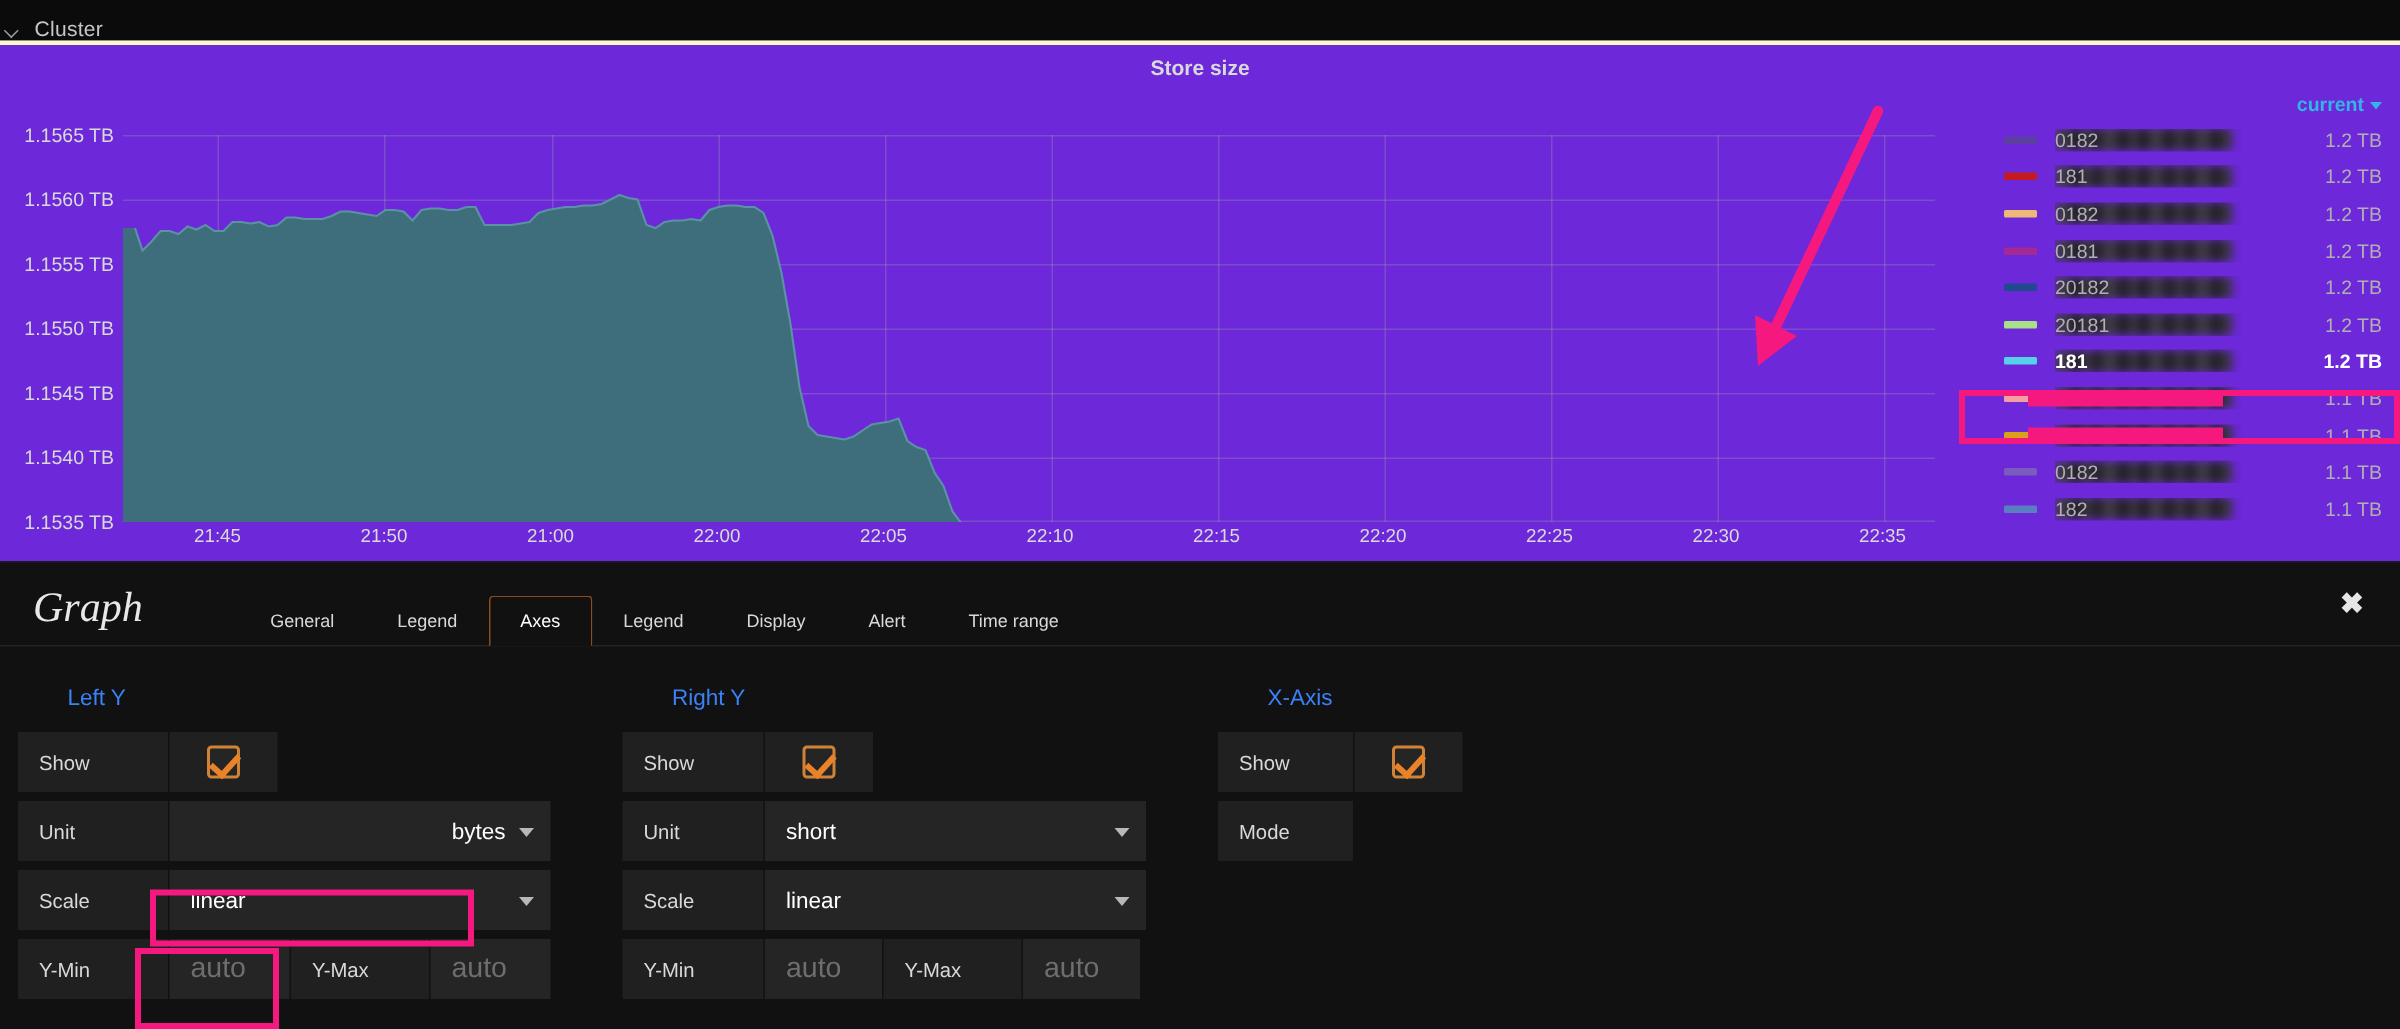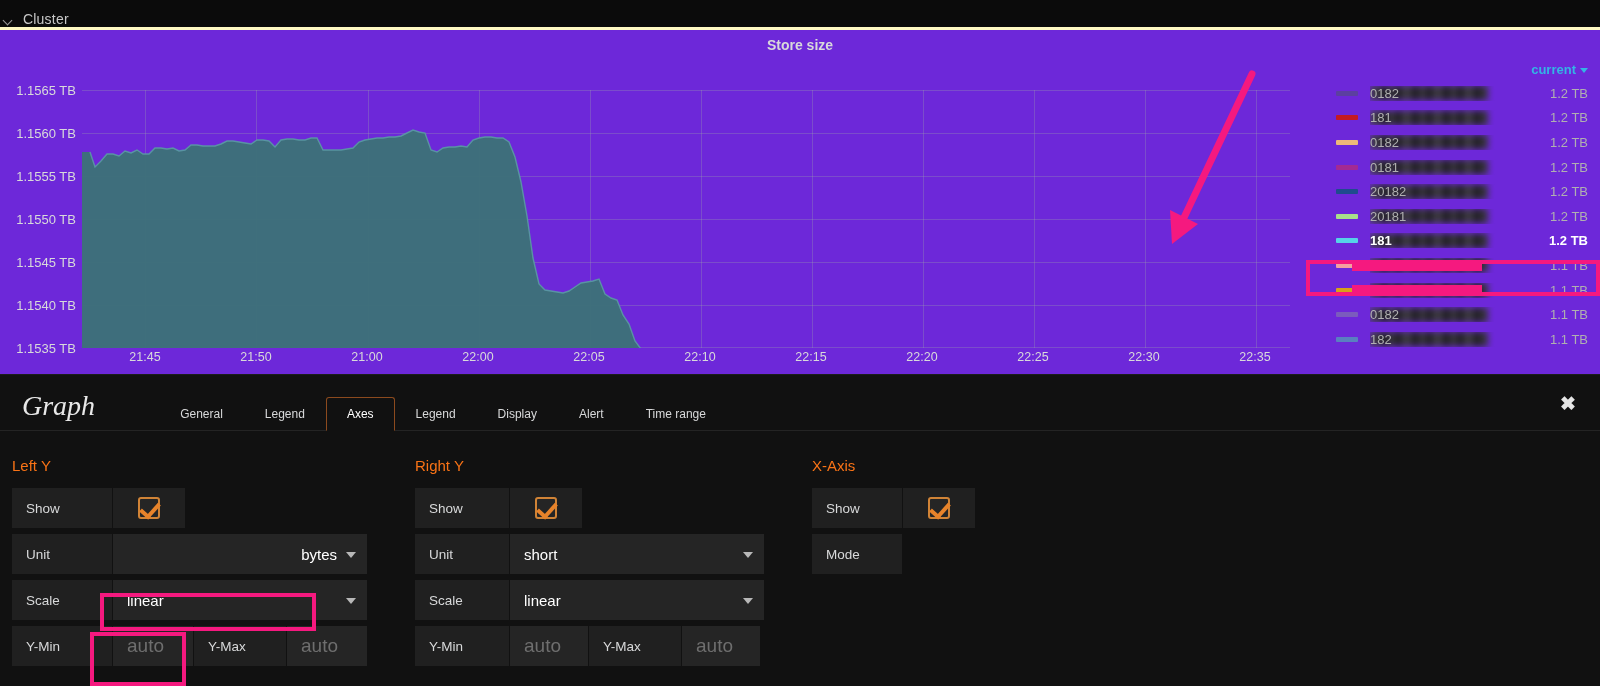--- a/index.html
+++ b/index.html
@@ -228,22 +228,23 @@
     line-height: 1;
   }
 
   .editor-body {
     display: flex;
     padding: 26px 0 0 12px;
     gap: 48px;
   }
   .col-title {
     font-size: 15px;
-    color: #f97316;
+    color: #3b82f6;
     margin-bottom: 14px;
+    margin-left: 33px;
   }
   .form-row {
     display: flex;
     align-items: stretch;
     margin-bottom: 6px;
     gap: 1px;
   }
   .lbl {
     background: #202020;
     color: #d8d9da;

